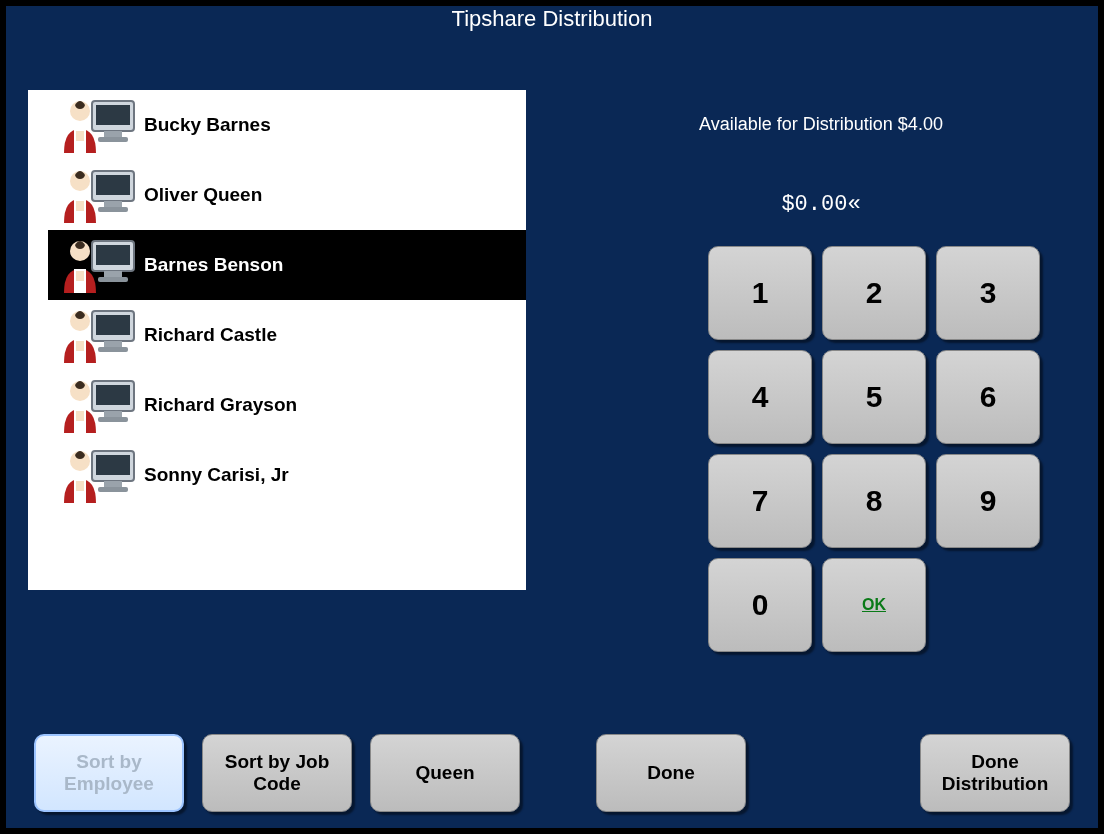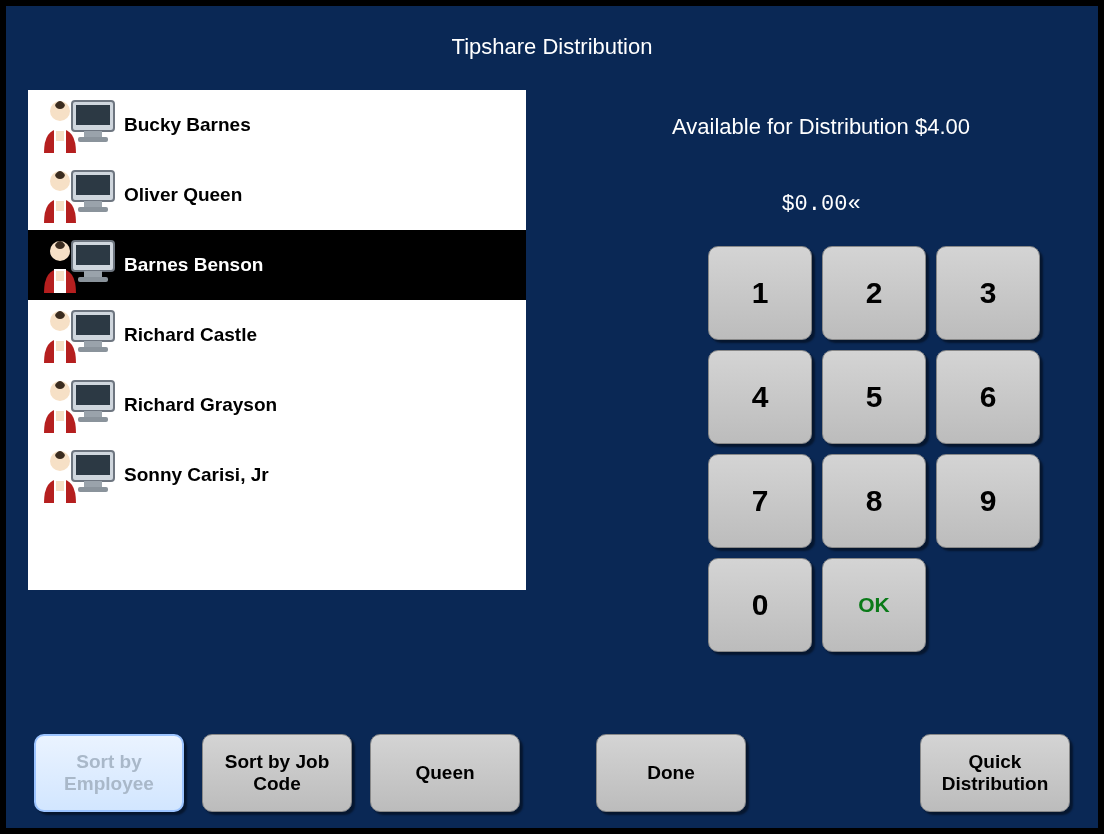--- a/index.html
+++ b/index.html
@@ -12,29 +12,29 @@
   .screen {
     width: 100%;
     height: 100%;
     background: #0a2855;
     position: relative;
   }
   .title {
     color: #fff;
     font-size: 22px;
     text-align: center;
-    padding-top: 28px;
   }
   .employee-panel {
     position: absolute;
     left: 22px;
     top: 84px;
     width: 498px;
     height: 500px;
     background: #fff;
+    padding-left: 20px;
   }
   .employee-row {
     display: flex;
     align-items: center;
     height: 70px;
     padding-left: 6px;
     cursor: pointer;
     font-size: 19px;
     font-weight: bold;
     color: #000;
@@ -50,21 +50,21 @@
     position: relative;
     flex-shrink: 0;
   }
   .emp-name { margin-left: 6px; }
   .available-label {
     position: absolute;
     left: 560px;
     right: 22px;
     top: 108px;
     color: #fff;
-    font-size: 22px;
+    font-size: 18px;
     text-align: center;
   }
   .amount-display {
     position: absolute;
     left: 560px;
     right: 22px;
     top: 186px;
     color: #fff;
     font-size: 22px;
     text-align: center;
@@ -88,21 +88,21 @@
     display: flex;
     align-items: center;
     justify-content: center;
     font-size: 30px;
     font-weight: bold;
     color: #000;
     cursor: pointer;
     user-select: none;
   }
   .key.clear { color: #0a2855; font-size: 22px; }
-  .key.ok { color: #0a7a18; font-size: 21px; }
+  .key.ok { color: #0a7a18; font-size: 16px; text-decoration: underline; }
   .bottom-bar {
     position: absolute;
     left: 28px;
     right: 28px;
     bottom: 16px;
     height: 78px;
     display: flex;
     align-items: stretch;
     gap: 18px;
   }
@@ -261,16 +261,16 @@
     <div class="key ok">OK</div>
   </div>
 
   <div class="bottom-bar">
     <div class="btn active">Sort by Employee</div>
     <div class="btn">Sort by Job Code</div>
     <div class="btn">Queen</div>
     <div class="spacer-sm"></div>
     <div class="btn">Done</div>
     <div class="spacer-lg"></div>
-    <div class="btn">Quick Distribution</div>
+    <div class="btn">Done Distribution</div>
   </div>
 
 </div>
 
 </body></html>

